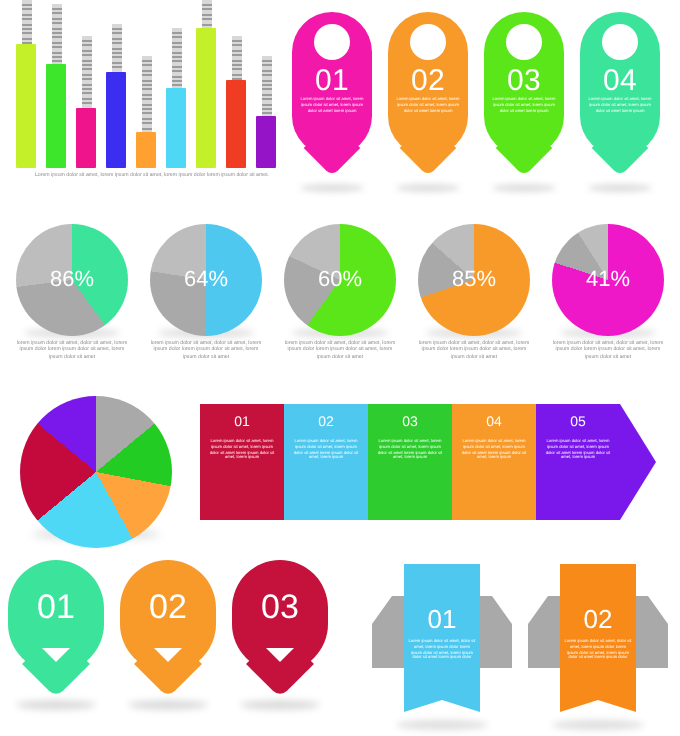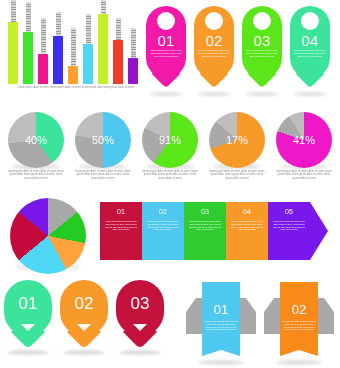--- a/index.html
+++ b/index.html
@@ -271,39 +271,39 @@
         <div class="tag-hole"></div>
         <div class="tag-num">04</div>
         <div class="tag-txt lorem lorem-w tiny">Lorem ipsum dolor sit amet, lorem ipsum dolor sit amet, lorem ipsum dolor sit amet lorem ipsum</div>
       </div>
     </div>
 
   <div class="abs pierow" id="pieRow">
       <div class="pie-cell" style="left: 0px;">
         <div class="pie-shadow"></div>
         <div class="pie" style="background:conic-gradient(from 0deg,#3ce39a 0deg 144deg,#a9a9a9 144deg 262.8deg,#bdbdbd 262.8deg 360deg)"></div>
-        <div class="pie-label">40%</div>
+        <div class="pie-label">86%</div>
         <div class="pie-txt lorem">lorem ipsum dolor sit amet, dolor sit amet, lorem ipsum dolor lorem ipsum dolor sit amet, lorem ipsum dolor sit amet</div>
       </div>
       <div class="pie-cell" style="left: 67px;">
         <div class="pie-shadow"></div>
         <div class="pie" style="background:conic-gradient(from 0deg,#4fc8f0 0deg 180deg,#a9a9a9 180deg 279deg,#bdbdbd 279deg 360deg)"></div>
-        <div class="pie-label">50%</div>
+        <div class="pie-label">64%</div>
         <div class="pie-txt lorem">lorem ipsum dolor sit amet, dolor sit amet, lorem ipsum dolor lorem ipsum dolor sit amet, lorem ipsum dolor sit amet</div>
       </div>
       <div class="pie-cell" style="left: 134px;">
         <div class="pie-shadow"></div>
         <div class="pie" style="background:conic-gradient(from 0deg,#5ae619 0deg 216deg,#a9a9a9 216deg 295.2deg,#bdbdbd 295.2deg 360deg)"></div>
-        <div class="pie-label">91%</div>
+        <div class="pie-label">60%</div>
         <div class="pie-txt lorem">lorem ipsum dolor sit amet, dolor sit amet, lorem ipsum dolor lorem ipsum dolor sit amet, lorem ipsum dolor sit amet</div>
       </div>
       <div class="pie-cell" style="left: 201px;">
         <div class="pie-shadow"></div>
         <div class="pie" style="background:conic-gradient(from 0deg,#f89a2a 0deg 252deg,#a9a9a9 252deg 311.4deg,#bdbdbd 311.4deg 360deg)"></div>
-        <div class="pie-label">17%</div>
+        <div class="pie-label">85%</div>
         <div class="pie-txt lorem">lorem ipsum dolor sit amet, dolor sit amet, lorem ipsum dolor lorem ipsum dolor sit amet, lorem ipsum dolor sit amet</div>
       </div>
       <div class="pie-cell" style="left: 268px;">
         <div class="pie-shadow"></div>
         <div class="pie" style="background:conic-gradient(from 0deg,#ef18c8 0deg 288deg,#a9a9a9 288deg 327.6deg,#bdbdbd 327.6deg 360deg)"></div>
         <div class="pie-label">41%</div>
         <div class="pie-txt lorem">lorem ipsum dolor sit amet, dolor sit amet, lorem ipsum dolor lorem ipsum dolor sit amet, lorem ipsum dolor sit amet</div>
       </div>
     </div>
 

